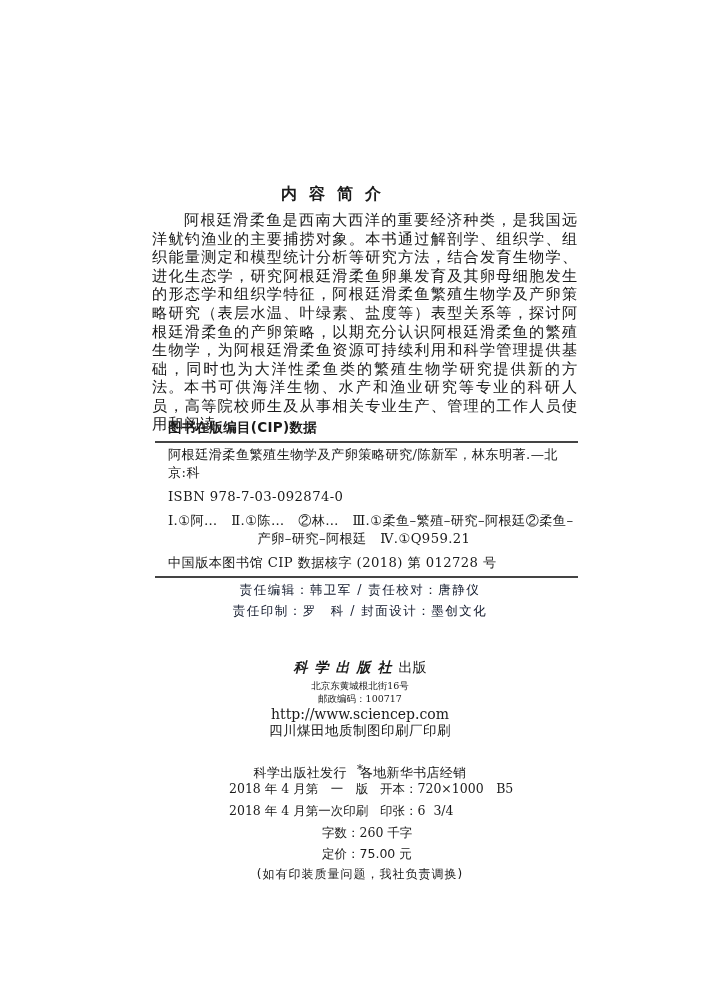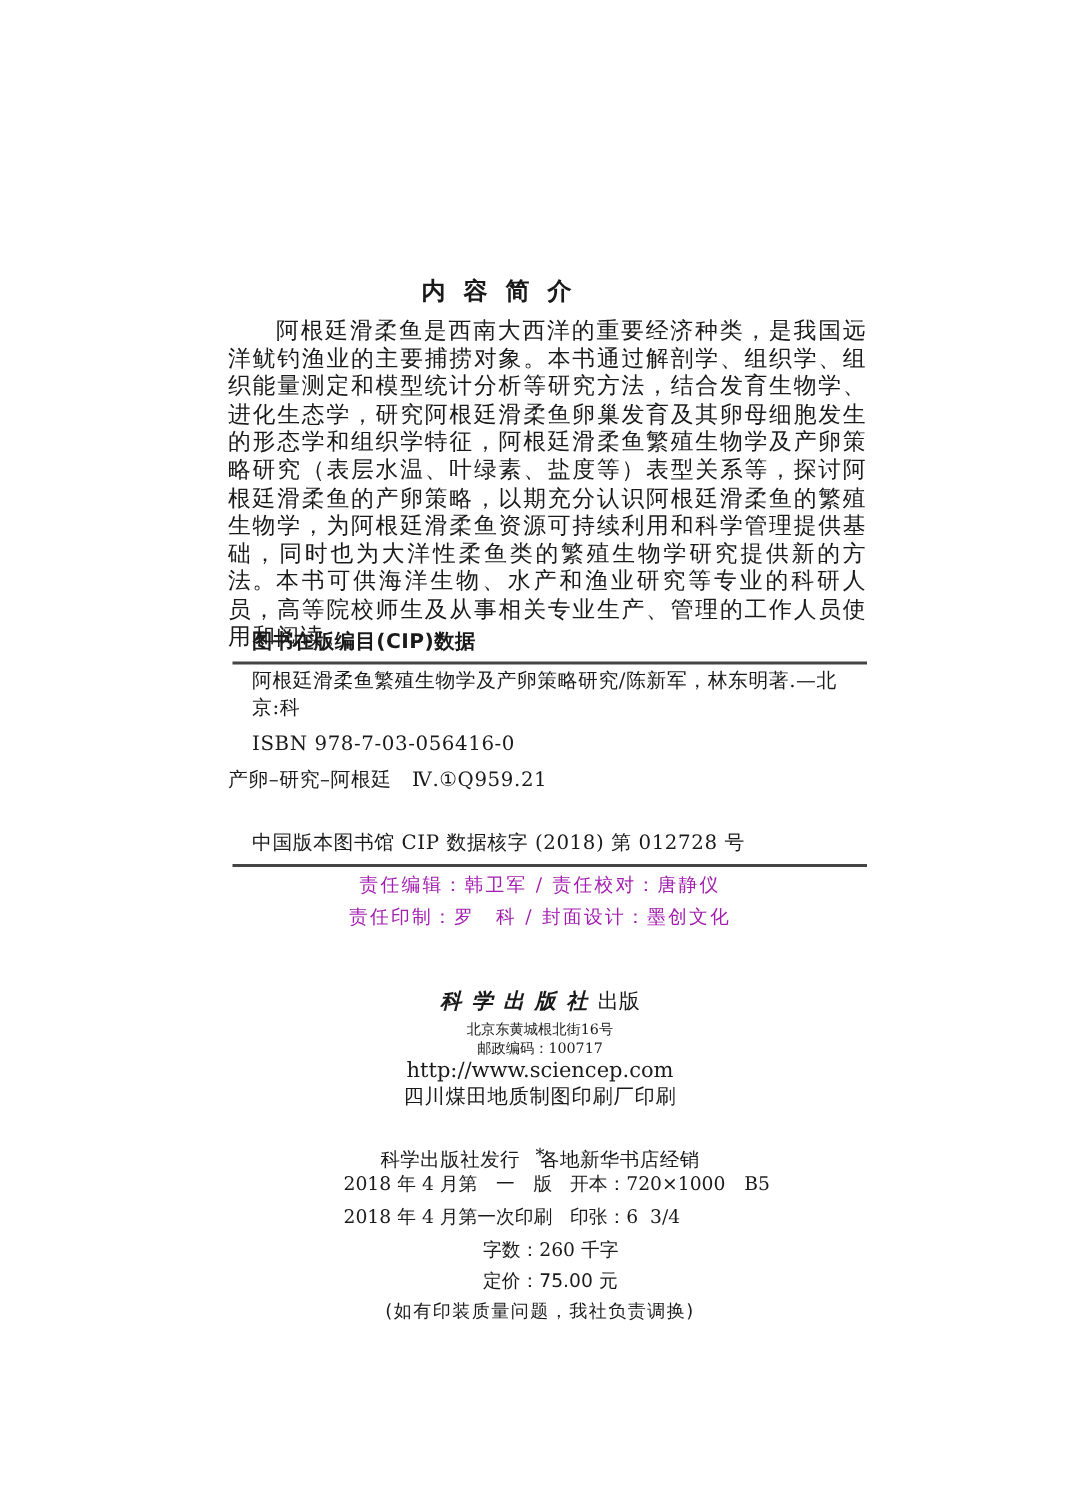--- a/index.html
+++ b/index.html
@@ -11,23 +11,23 @@
   .para.p2 { top:378px; text-indent:32px; }
   .cip-head { left:168px; top:419px; font-family:"DejaVu Sans", sans-serif; font-size:13.5px; font-weight:bold; letter-spacing:0.3px;text-align:right; }
   .rule { left:155px; width:423px; height:2px; background:#444; }
   .rule.r1 { top:441px; }
   .rule.r2 { top:576px; }
   .cip { font-size:13.2px; line-height:18px; letter-spacing:0.4px; }
   .cip.l1 { left:168px; width:408px; top:446px; }
   .cip.l1 .cont { margin-left:-16px; }
   .cip.isbn { left:168px; top:488px; }
   .cip.cls { left:168px; width:408px; top:512px; }
-  .cip.cls .cont { margin-left:-16px; }
+  .cip.cls .cont { margin-left:-16px;text-align:center; }
   .cip.cn { left:168px; top:554px; }
-  .resp { left:0; width:720px; text-align:center; font-size:12.5px; letter-spacing:1.5px; font-family:"DejaVu Serif", serif; color:#a21caf; }
+  .resp { left:0; width:720px; text-align:center; font-size:12.5px; letter-spacing:1.5px; font-family:"DejaVu Serif", serif; color:#0f172a; }
   .resp.r1 { top:582px; }
   .resp.r2 { top:603px; }
   .pub { left:0; width:720px; text-align:center; }
   .pub.name { top:659px; font-size:14px; }
   .pub.name .brand { font-weight:bold; letter-spacing:7px; font-style:italic; }
   .pub.addr { top:680px; font-size:9.5px; }
   .pub.zip { top:693px; font-size:9.5px; }
   .pub.url { top:706px; font-size:14px; }
   .pub.printer { top:722px; font-size:13.5px; letter-spacing:0.5px; font-family:"DejaVu Sans", sans-serif; }
   .pub.dist { top:764px; font-size:13px; letter-spacing:0.3px; font-family:"DejaVu Sans", sans-serif; }
@@ -48,22 +48,23 @@
 
 <div class="abs para p1">阿根廷滑柔鱼是西南大西洋的重要经济种类，是我国远洋鱿钓渔业的主要捕捞对象。本书通过解剖学、组织学、组织能量测定和模型统计分析等研究方法，结合发育生物学、进化生态学，研究阿根廷滑柔鱼卵巢发育及其卵母细胞发生的形态学和组织学特征，阿根廷滑柔鱼繁殖生物学及产卵策略研究（表层水温、叶绿素、盐度等）表型关系等，探讨阿根廷滑柔鱼的产卵策略，以期充分认识阿根廷滑柔鱼的繁殖生物学，为阿根廷滑柔鱼资源可持续利用和科学管理提供基础，同时也为大洋性柔鱼类的繁殖生物学研究提供新的方法。</div>
 <div class="abs para p2">本书可供海洋生物、水产和渔业研究等专业的科研人员，高等院校师生及从事相关专业生产、管理的工作人员使用和阅读。</div>
 
 <div class="abs cip-head">图书在版编目(CIP)数据</div>
 <div class="abs rule r1"></div>
 
 <div class="abs cip l1">
   <div>阿根廷滑柔鱼繁殖生物学及产卵策略研究/陈新军，林东明著.—北京:科</div>
 </div>
-<div class="abs cip isbn">ISBN 978-7-03-056416-0</div>
+<div class="abs cip isbn">ISBN 978-7-03-092874-0</div>
 <div class="abs cip cls">
+  <div>Ⅰ.①阿…　Ⅱ.①陈…　②林…　Ⅲ.①柔鱼–繁殖–研究–阿根廷②柔鱼–</div>
   <div class="cont">产卵–研究–阿根廷　Ⅳ.①Q959.21</div>
 </div>
 <div class="abs cip cn">中国版本图书馆 CIP 数据核字 (2018) 第 012728 号</div>
 <div class="abs rule r2"></div>
 
 <div class="abs resp r1">责任编辑：韩卫军 / 责任校对：唐静仪</div>
 <div class="abs resp r2">责任印制：罗　科 / 封面设计：墨创文化</div>
 
 <div class="abs pub name">
   <span class="brand">科学出版社</span><span>出版</span>

